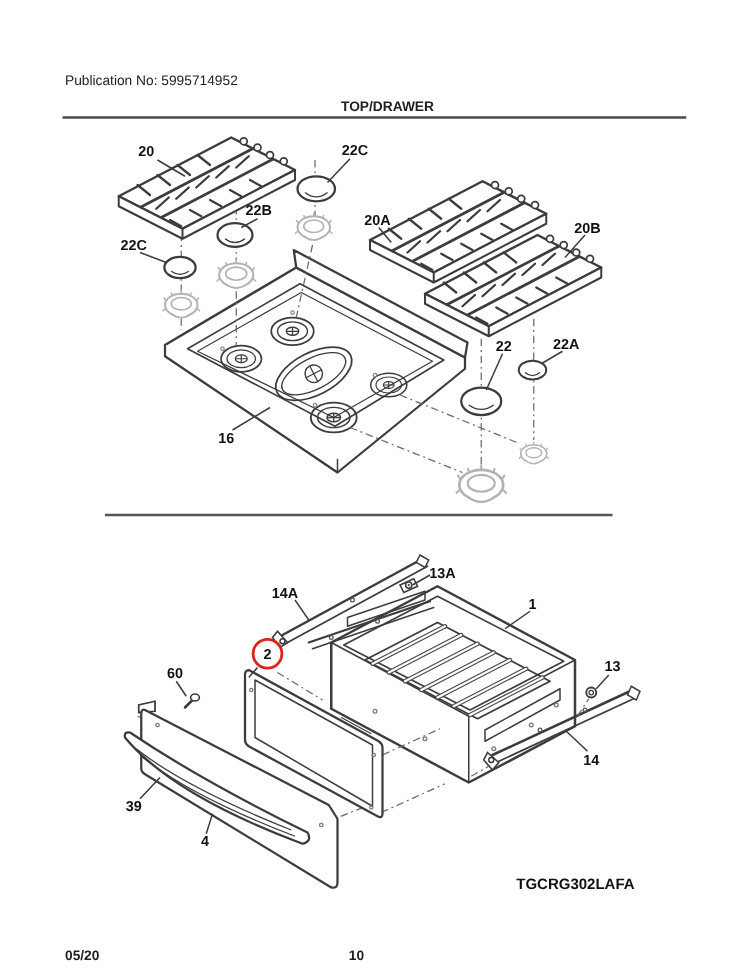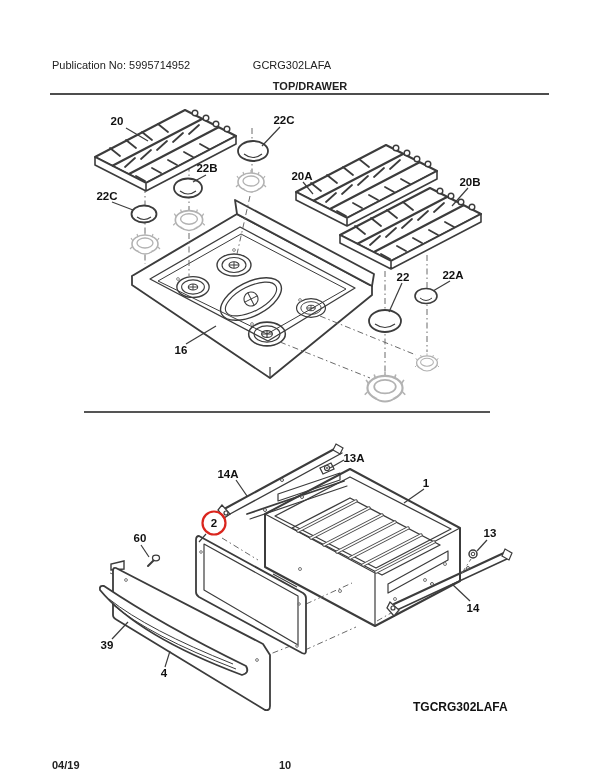--- a/index.html
+++ b/index.html
@@ -17,21 +17,20 @@
   .gray{stroke:#b2b2b2;fill:#ffffff;}
   .dash{stroke:#6a6a6a;stroke-width:1;fill:none;stroke-dasharray:6 3 1.5 3;}
   .leader{stroke:#3c3c3c;stroke-width:1.2;fill:none;}
 </style>
 </head>
 <body>
 
 <div id="page">
 
   <div class="abs hdr-text" style="left:52px;top:35px;">Publication No: 5995714952</div>
-  <div class="abs hdr-text hdr-center" style="top:35px;">GCRG302LAFA</div>
   <div class="abs hdr-text hdr-center bold" style="top:56px;padding-left:36px;">TOP/DRAWER</div>
   <div class="abs rule" style="left:50px;top:69px;width:499px;height:1.5px;"></div>
 
   <div class="abs rule" style="left:84px;top:387px;width:406px;height:2px;background:#555;"></div>
 
   <svg class="abs" style="left:0;top:0;" width="600" height="776" viewBox="0 0 600 776">
 
     <defs>
 
       <g id="grate">
@@ -284,15 +283,15 @@
     <text class="part" x="426" y="463" text-anchor="middle">1</text>
     <text class="part" x="214" y="503" text-anchor="middle">2</text>
     <text class="part" x="140" y="518" text-anchor="middle">60</text>
     <text class="part" x="490" y="513" text-anchor="middle">13</text>
     <text class="part" x="473" y="588" text-anchor="middle">14</text>
     <text class="part" x="107" y="625" text-anchor="middle">39</text>
     <text class="part" x="164" y="653" text-anchor="middle">4</text>
     <text class="variant" x="413" y="687">TGCRG302LAFA</text>
   </svg>
 
-  <div class="abs hdr-text bold" style="left:52px;top:735px;">04/19</div>
+  <div class="abs hdr-text bold" style="left:52px;top:735px;">05/20</div>
   <div class="abs hdr-text bold" style="left:279px;top:735px;">10</div>
 </div>
 
 </body></html>

